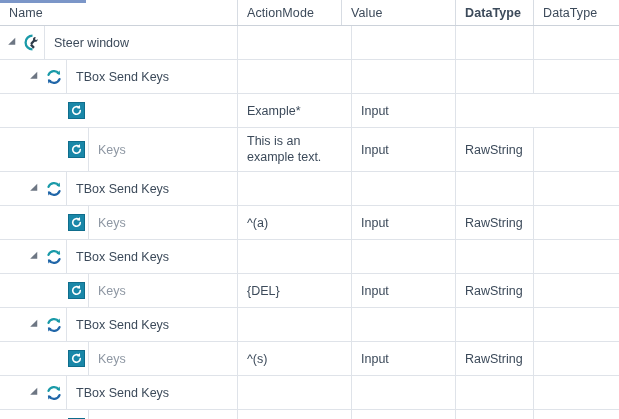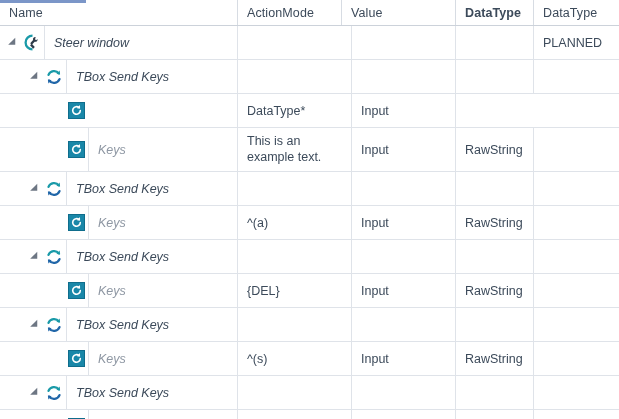--- a/index.html
+++ b/index.html
@@ -125,21 +125,20 @@
   }
   .name-label {
     flex: 1 1 auto;
     height: 100%;
     display: flex;
     align-items: center;
     padding-left: 9px;
     border-left: 1px solid #dfe3e9;
     overflow: hidden;
     white-space: nowrap;
-    font-style: italic;
   }
   .name-label.muted { color: #8e97a3; }
 
   svg { display: block; }
 </style>
 </head>
 <body>
 
 <div id="grid">
 
@@ -166,21 +165,20 @@
                 <path d="M11.7 3.2a2.2 2.2 0 0 0-2.6 2.9L6.2 9.3l1.6 1.5 2.9-3.1a2.2 2.2 0 0 0 2.8-2.7l-1.3 1.3-1.2-1.1z" fill="#2d3b49"></path>
                 <rect x="7.3" y="9.9" width="2.3" height="4.6" transform="rotate(-42 8.4 12.2)" fill="#2d3b49"></rect>
               </svg>
             </div>
             <div class="name-label">Steer window</div>
           </div>
         </div>
         <div class="cell" style="flex: 0 0 114px; width: 114px;"></div>
         <div class="cell" style="flex: 0 0 104px; width: 104px;"></div>
         <div class="cell" style="flex: 0 0 78px; width: 78px;"></div>
-        <div class="cell last" style="flex: 0 0 85px; width: 85px;">PLANNED</div>
       </div>
       <div class="row">
         <div class="cell cell-name" style="flex: 0 0 238px; width: 238px;">
           <div class="name-inner">
             <div class="indent" style="flex: 0 0 28px;"></div>
             <div class="twisty">
               <i></i>
             </div>
             <div class="icon-wrap">
               <svg width="18" height="18" viewBox="0 0 18 18">
@@ -205,21 +203,21 @@
             <div class="twisty empty"></div>
             <div class="icon-wrap">
               <svg width="17" height="17" viewBox="0 0 17 17">
                 <rect x="0.5" y="0.5" width="16" height="16" fill="#1987a8" stroke="#0f6d8c"></rect>
                 <path d="M12.3 8.5a3.8 3.8 0 1 1-1.2-2.8" fill="none" stroke="#ffffff" stroke-width="1.6" stroke-linecap="round"></path>
                 <path d="M12.0 3.1l.1 3.4-3.3-.3z" fill="#ffffff"></path>
               </svg>
             </div>
           </div>
         </div>
-        <div class="cell" style="flex: 0 0 114px; width: 114px;">DataType*</div>
+        <div class="cell" style="flex: 0 0 114px; width: 114px;">Example*</div>
         <div class="cell" style="flex: 0 0 104px; width: 104px;">Input</div>
         <div class="cell last" style="flex: 0 0 85px; width: 85px;"></div>
       </div>
       <div class="row tall">
         <div class="cell cell-name" style="flex: 0 0 238px; width: 238px;">
           <div class="name-inner">
             <div class="indent" style="flex: 0 0 50px;"></div>
             <div class="twisty empty"></div>
             <div class="icon-wrap">
               <svg width="17" height="17" viewBox="0 0 17 17">

